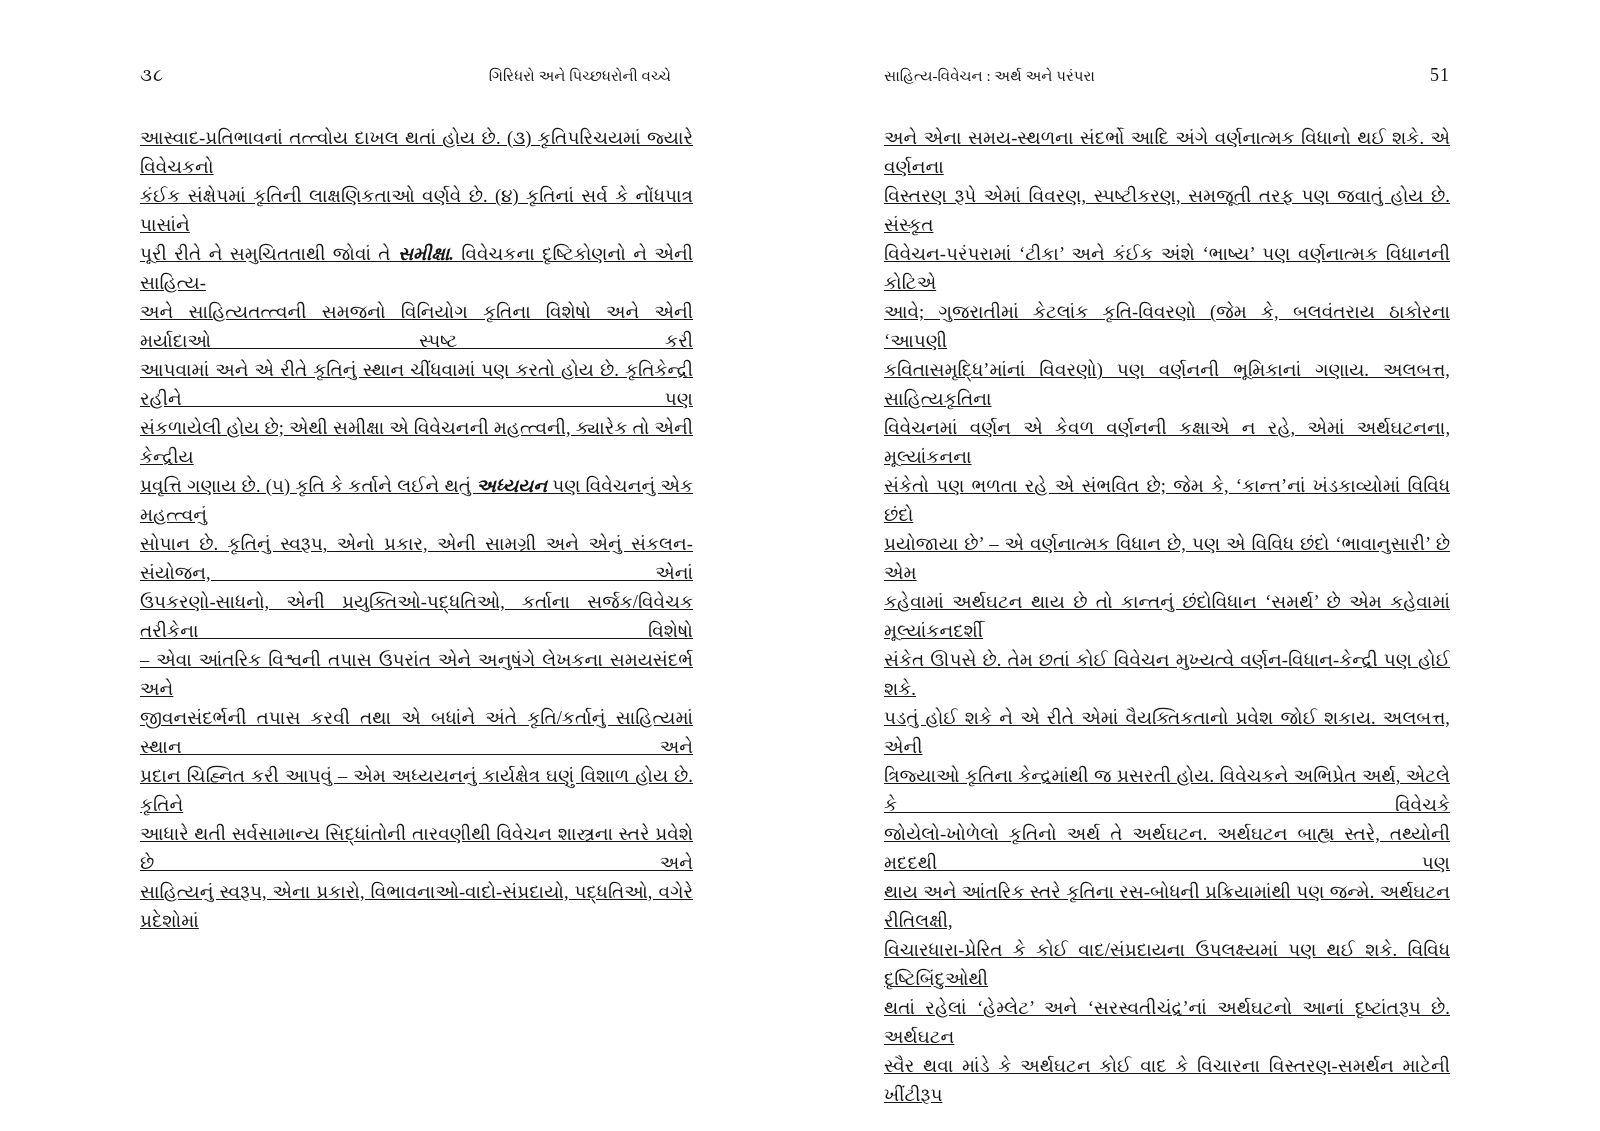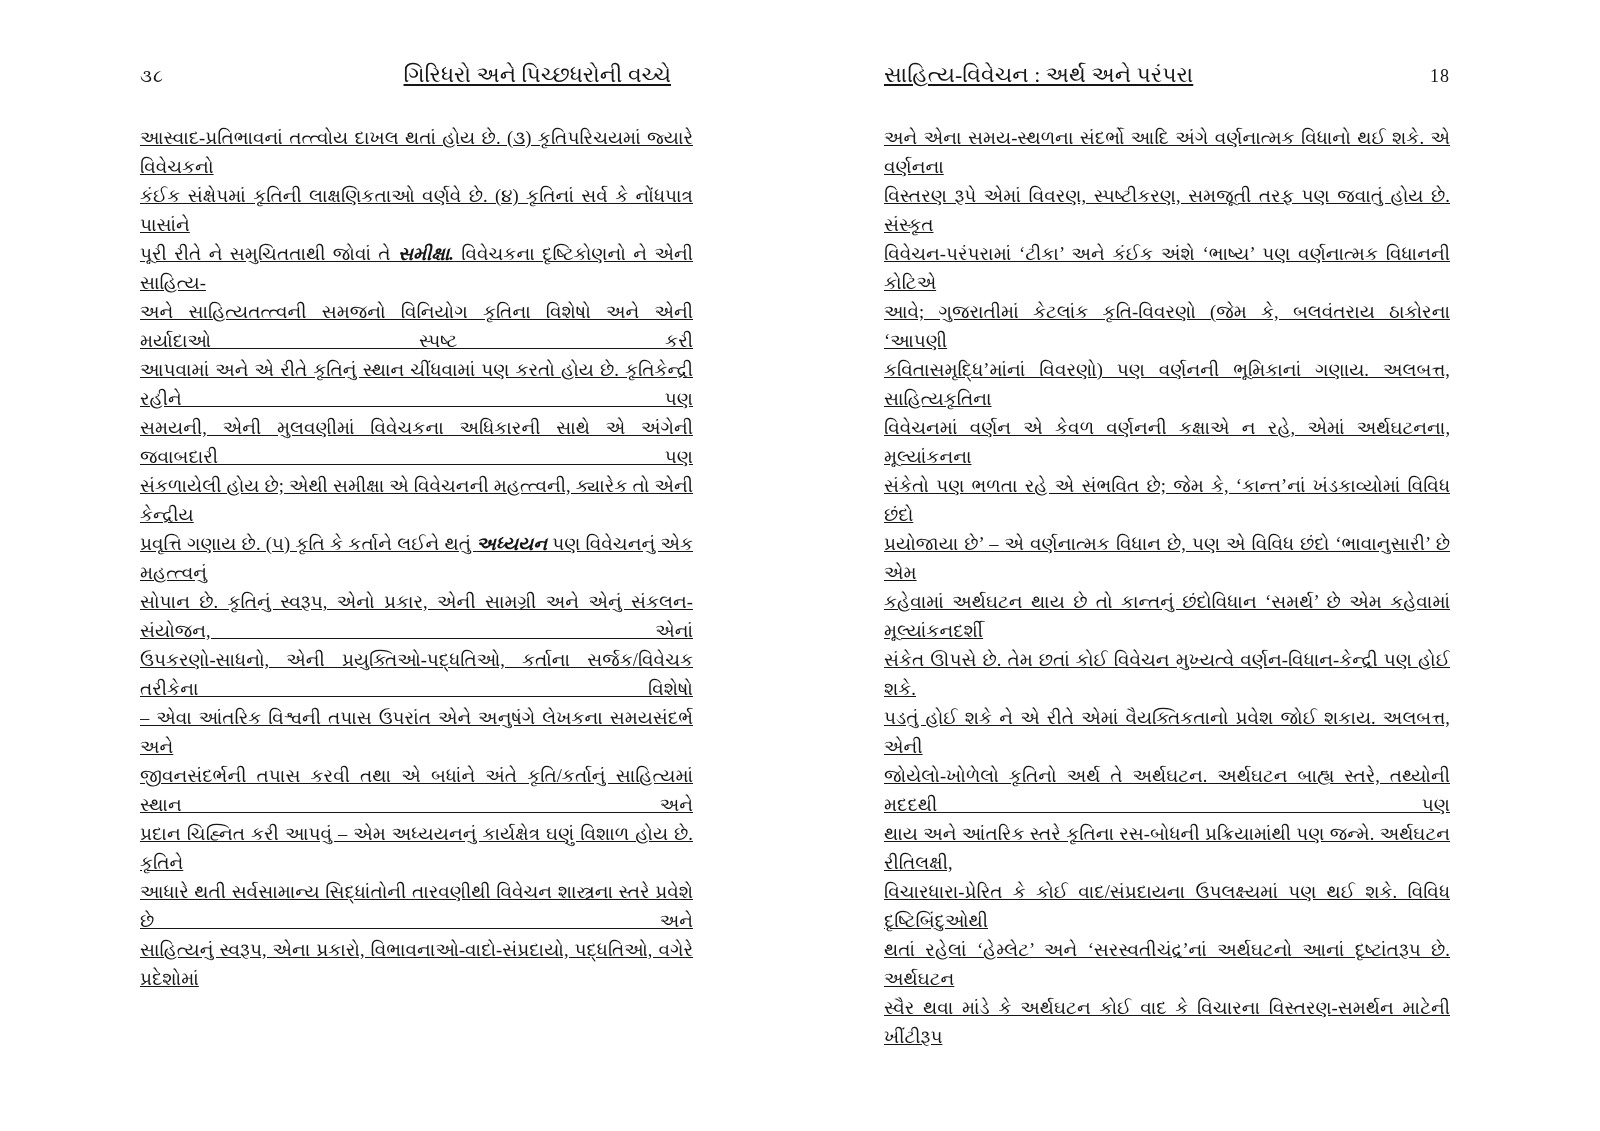--- a/index.html
+++ b/index.html
@@ -13,21 +13,21 @@
   .spread { position: relative; width: 1600px; height: 1131px; background: #ffffff; }
   .page { position: absolute; top: 0; }
   #left-page  { left: 140px; width: 553px; }
   #right-page { left: 884px; width: 566px; }
   .page-header {
     display: flex; justify-content: space-between; align-items: baseline;
     margin-top: 62px; height: 26px;
     font-size: 19px; line-height: 26px;
   }
   .folio { font-size: 18px; letter-spacing: 1px; }
-  .running-title { font-size: 22px; text-decoration: underline; }
+  .running-title { font-size: 15px; }
   #left-page .running-title { padding-right: 22px; }
   .page-body { margin-top: 36px; }
   .line {
     font-size: 18.5px; line-height: 29px;
     text-align: justify; text-align-last: justify;
     overflow: hidden; white-space: normal; text-decoration: underline;
   }
   .line.end { text-align-last: left; }
   .line.indent { text-indent: 62px; }
   .bi { font-weight: bold; font-style: italic; }
@@ -43,54 +43,54 @@
       <span class="folio">૩૮</span>
       <span class="running-title">ગિરિધરો અને પિચ્છધરોની વચ્ચે</span>
     </div>
     <div class="page-body" id="left-body">
         <div class="paragraph">
           <div class="line">આસ્વાદ-પ્રતિભાવનાં તત્ત્વોય દાખલ થતાં હોય છે. (૩) કૃતિપરિચયમાં જ્યારે વિવેચકનો</div>
           <div class="line">કંઈક સંક્ષેપમાં કૃતિની લાક્ષણિકતાઓ વર્ણવે છે. (૪) કૃતિનાં સર્વ કે નોંધપાત્ર પાસાંને</div>
           <div class="line">પૂરી રીતે ને સમુચિતતાથી જોવાં તે <span class="bi">સમીક્ષા.</span> વિવેચકના દૃષ્ટિકોણનો ને એની સાહિત્ય-</div>
           <div class="line">અને સાહિત્યતત્ત્વની સમજનો વિનિયોગ કૃતિના વિશેષો અને એની મર્યાદાઓ સ્પષ્ટ કરી</div>
           <div class="line">આપવામાં અને એ રીતે કૃતિનું સ્થાન ચીંધવામાં પણ કરતો હોય છે. કૃતિકેન્દ્રી રહીને પણ</div>
-          <div class="line">સમયની, એની મુલવણીમાં વિવેચકના અધિકારની સાથે એ અંગેની જવાબદારી પણ</div>
           <div class="line">સંકળાયેલી હોય છે; એથી સમીક્ષા એ વિવેચનની મહત્ત્વની, ક્યારેક તો એની કેન્દ્રીય</div>
           <div class="line">પ્રવૃત્તિ ગણાય છે. (૫) કૃતિ કે કર્તાને લઈને થતું <span class="bi">અધ્યયન</span> પણ વિવેચનનું એક મહત્ત્વનું</div>
           <div class="line">સોપાન છે. કૃતિનું સ્વરૂપ, એનો પ્રકાર, એની સામગ્રી અને એનું સંકલન-સંયોજન, એનાં</div>
           <div class="line">ઉપકરણો-સાધનો, એની પ્રયુક્તિઓ-પદ્ધતિઓ, કર્તાના સર્જક/વિવેચક તરીકેના વિશેષો</div>
           <div class="line">– એવા આંતરિક વિશ્વની તપાસ ઉપરાંત એને અનુષંગે લેખકના સમયસંદર્ભ અને</div>
           <div class="line">જીવનસંદર્ભની તપાસ કરવી તથા એ બધાંને અંતે કૃતિ/કર્તાનું સાહિત્યમાં સ્થાન અને</div>
           <div class="line">પ્રદાન ચિહ્નિત કરી આપવું – એમ અધ્યયનનું કાર્યક્ષેત્ર ઘણું વિશાળ હોય છે. કૃતિને</div>
           <div class="line">આધારે થતી સર્વસામાન્ય સિદ્ધાંતોની તારવણીથી વિવેચન શાસ્ત્રના સ્તરે પ્રવેશે છે અને</div>
           <div class="line">સાહિત્યનું સ્વરૂપ, એના પ્રકારો, વિભાવનાઓ-વાદો-સંપ્રદાયો, પદ્ધતિઓ, વગેરે પ્રદેશોમાં</div>
         </div>
       </div>
   </div>
 
   <div class="page" id="right-page">
     <div class="page-header">
       <span class="running-title">સાહિત્ય-વિવેચન : અર્થ અને પરંપરા</span>
-      <span class="folio">18</span>
+      <span class="folio">51</span>
     </div>
     <div class="page-body" id="right-body">
         <div class="paragraph">
           <div class="line">અને એના સમય-સ્થળના સંદર્ભો આદિ અંગે વર્ણનાત્મક વિધાનો થઈ શકે. એ વર્ણનના</div>
           <div class="line">વિસ્તરણ રૂપે એમાં વિવરણ, સ્પષ્ટીકરણ, સમજૂતી તરફ પણ જવાતું હોય છે. સંસ્કૃત</div>
           <div class="line">વિવેચન-પરંપરામાં ‘ટીકા’ અને કંઈક અંશે ‘ભાષ્ય’ પણ વર્ણનાત્મક વિધાનની કોટિએ</div>
           <div class="line">આવે; ગુજરાતીમાં કેટલાંક કૃતિ-વિવરણો (જેમ કે, બલવંતરાય ઠાકોરના ‘આપણી</div>
           <div class="line">કવિતાસમૃદ્ધિ’માંનાં વિવરણો) પણ વર્ણનની ભૂમિકાનાં ગણાય. અલબત્ત, સાહિત્યકૃતિના</div>
           <div class="line">વિવેચનમાં વર્ણન એ કેવળ વર્ણનની કક્ષાએ ન રહે, એમાં અર્થઘટનના, મૂલ્યાંકનના</div>
           <div class="line">સંકેતો પણ ભળતા રહે એ સંભવિત છે; જેમ કે, ‘કાન્ત’નાં ખંડકાવ્યોમાં વિવિધ છંદો</div>
           <div class="line">પ્રયોજાયા છે’ – એ વર્ણનાત્મક વિધાન છે, પણ એ વિવિધ છંદો ‘ભાવાનુસારી’ છે એમ</div>
           <div class="line">કહેવામાં અર્થઘટન થાય છે તો કાન્તનું છંદોવિધાન ‘સમર્થ’ છે એમ કહેવામાં મૂલ્યાંકનદર્શી</div>
           <div class="line end">સંકેત ઊપસે છે. તેમ છતાં કોઈ વિવેચન મુખ્યત્વે વર્ણન-વિધાન-કેન્દ્રી પણ હોઈ શકે.</div>
         </div>
         <div class="paragraph">
           <div class="line">પડતું હોઈ શકે ને એ રીતે એમાં વૈયક્તિકતાનો પ્રવેશ જોઈ શકાય. અલબત્ત, એની</div>
+          <div class="line">ત્રિજ્યાઓ કૃતિના કેન્દ્રમાંથી જ પ્રસરતી હોય. વિવેચકને અભિપ્રેત અર્થ, એટલે કે વિવેચકે</div>
           <div class="line">જોયેલો-ખોળેલો કૃતિનો અર્થ તે અર્થઘટન. અર્થઘટન બાહ્ય સ્તરે, તથ્યોની મદદથી પણ</div>
           <div class="line">થાય અને આંતરિક સ્તરે કૃતિના રસ-બોધની પ્રક્રિયામાંથી પણ જન્મે. અર્થઘટન રીતિલક્ષી,</div>
           <div class="line">વિચારધારા-પ્રેરિત કે કોઈ વાદ/સંપ્રદાયના ઉપલક્ષ્યમાં પણ થઈ શકે. વિવિધ દૃષ્ટિબિંદુઓથી</div>
           <div class="line">થતાં રહેલાં ‘હેમ્લેટ’ અને ‘સરસ્વતીચંદ્ર’નાં અર્થઘટનો આનાં દૃષ્ટાંતરૂપ છે. અર્થઘટન</div>
           <div class="line">સ્વૈર થવા માંડે કે અર્થઘટન કોઈ વાદ કે વિચારના વિસ્તરણ-સમર્થન માટેની ખીંટીરૂપ</div>
         </div>
       </div>
   </div>
 
 </div>

